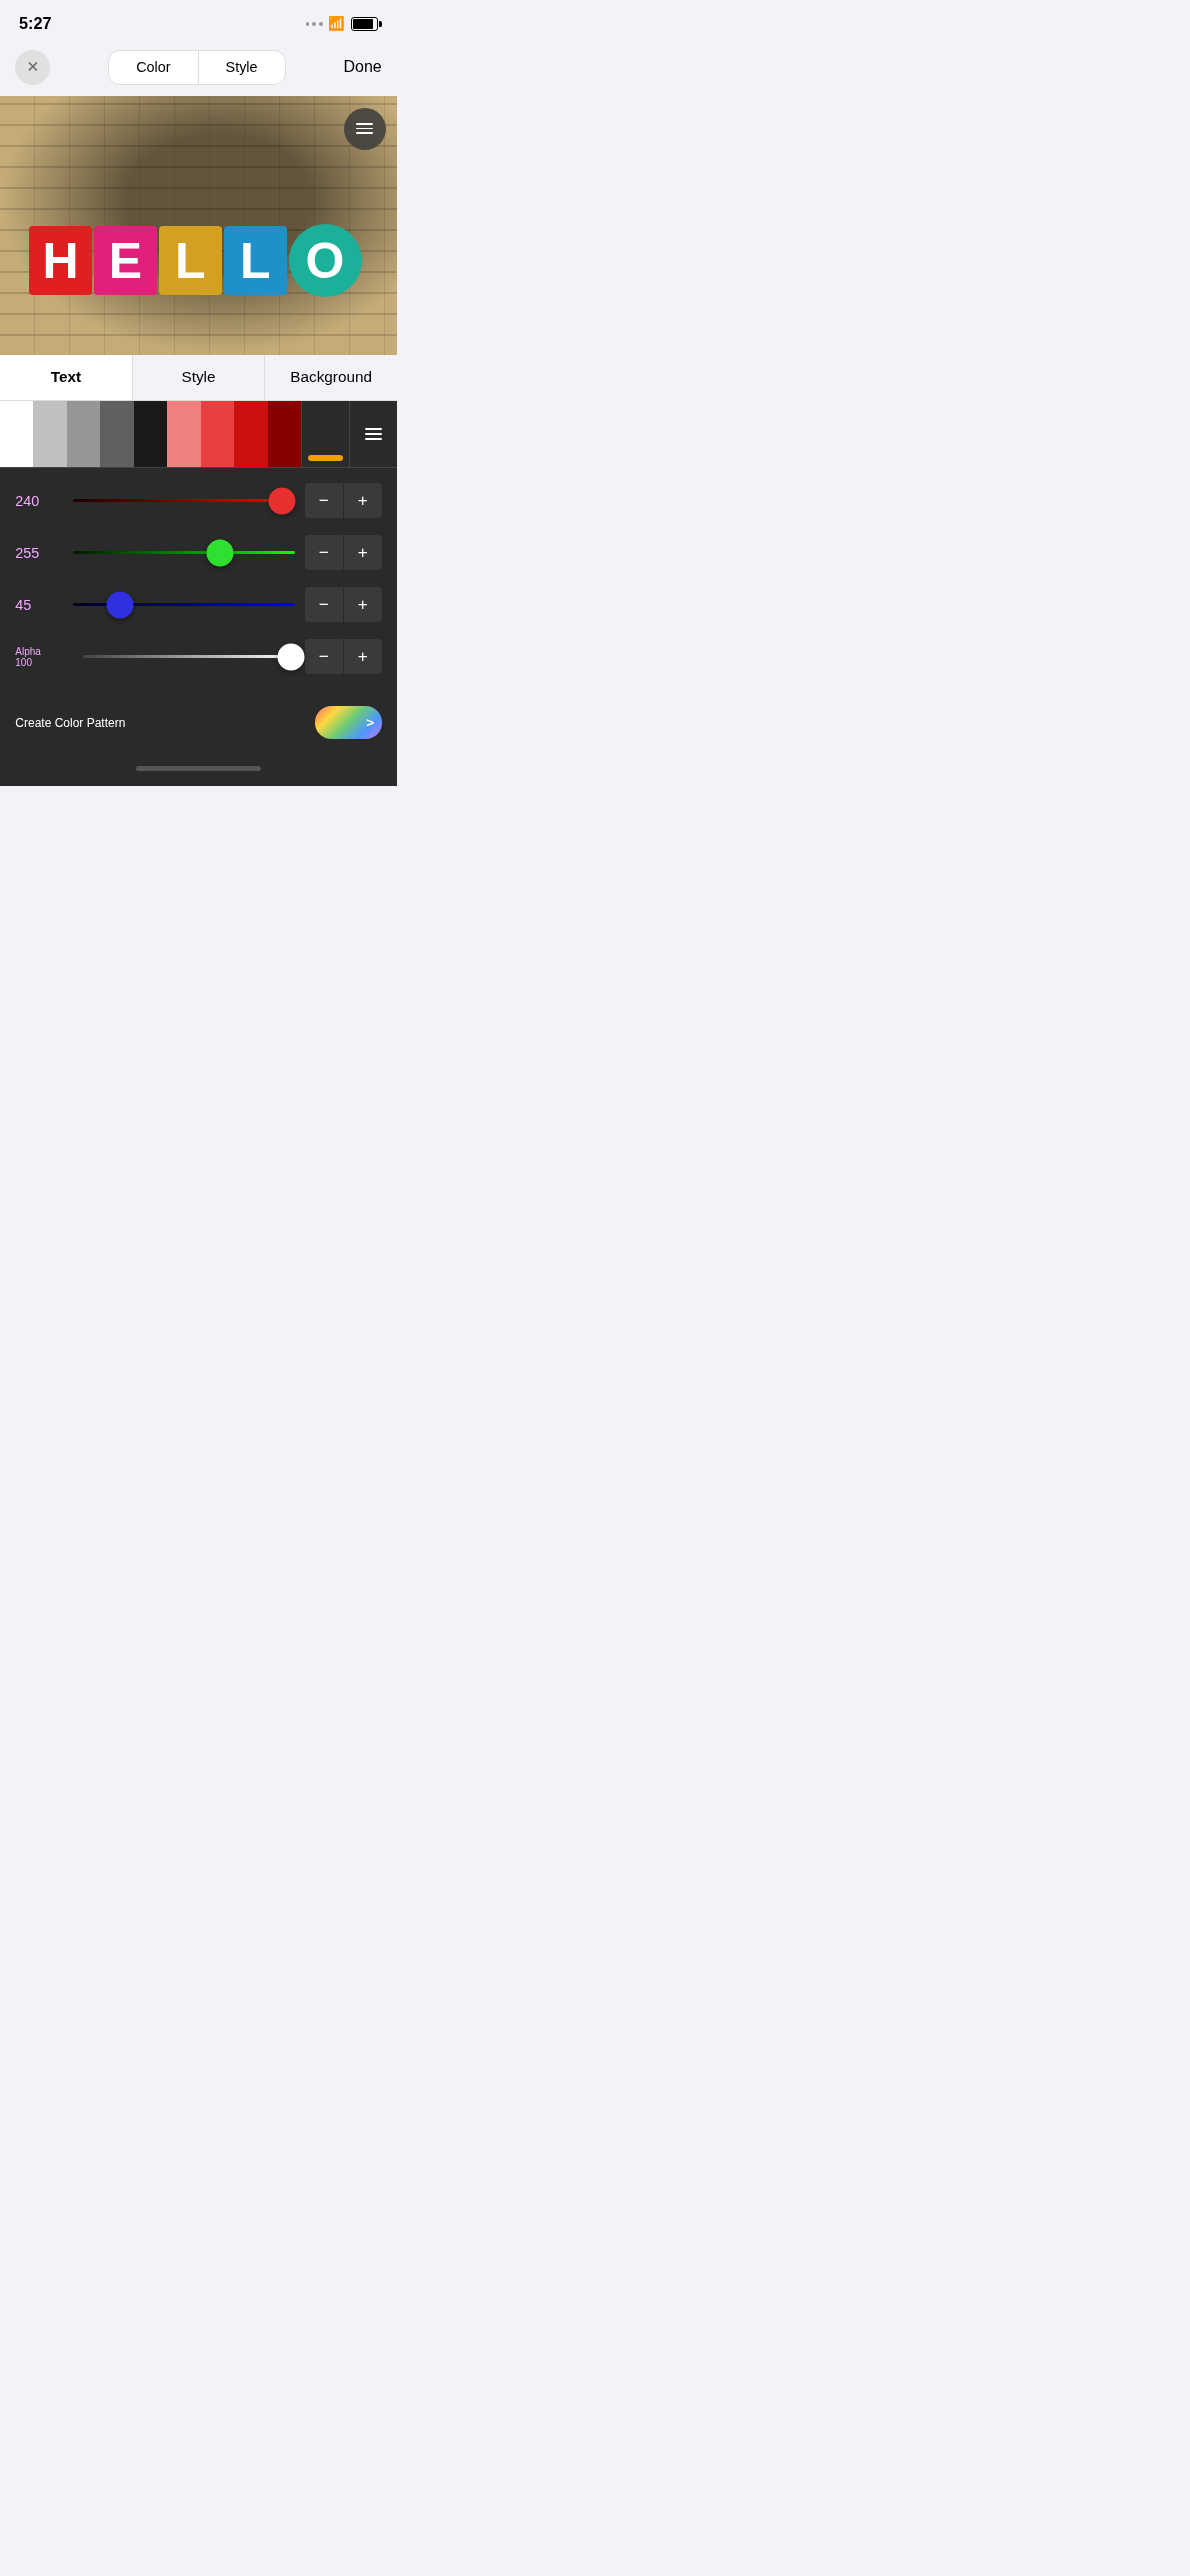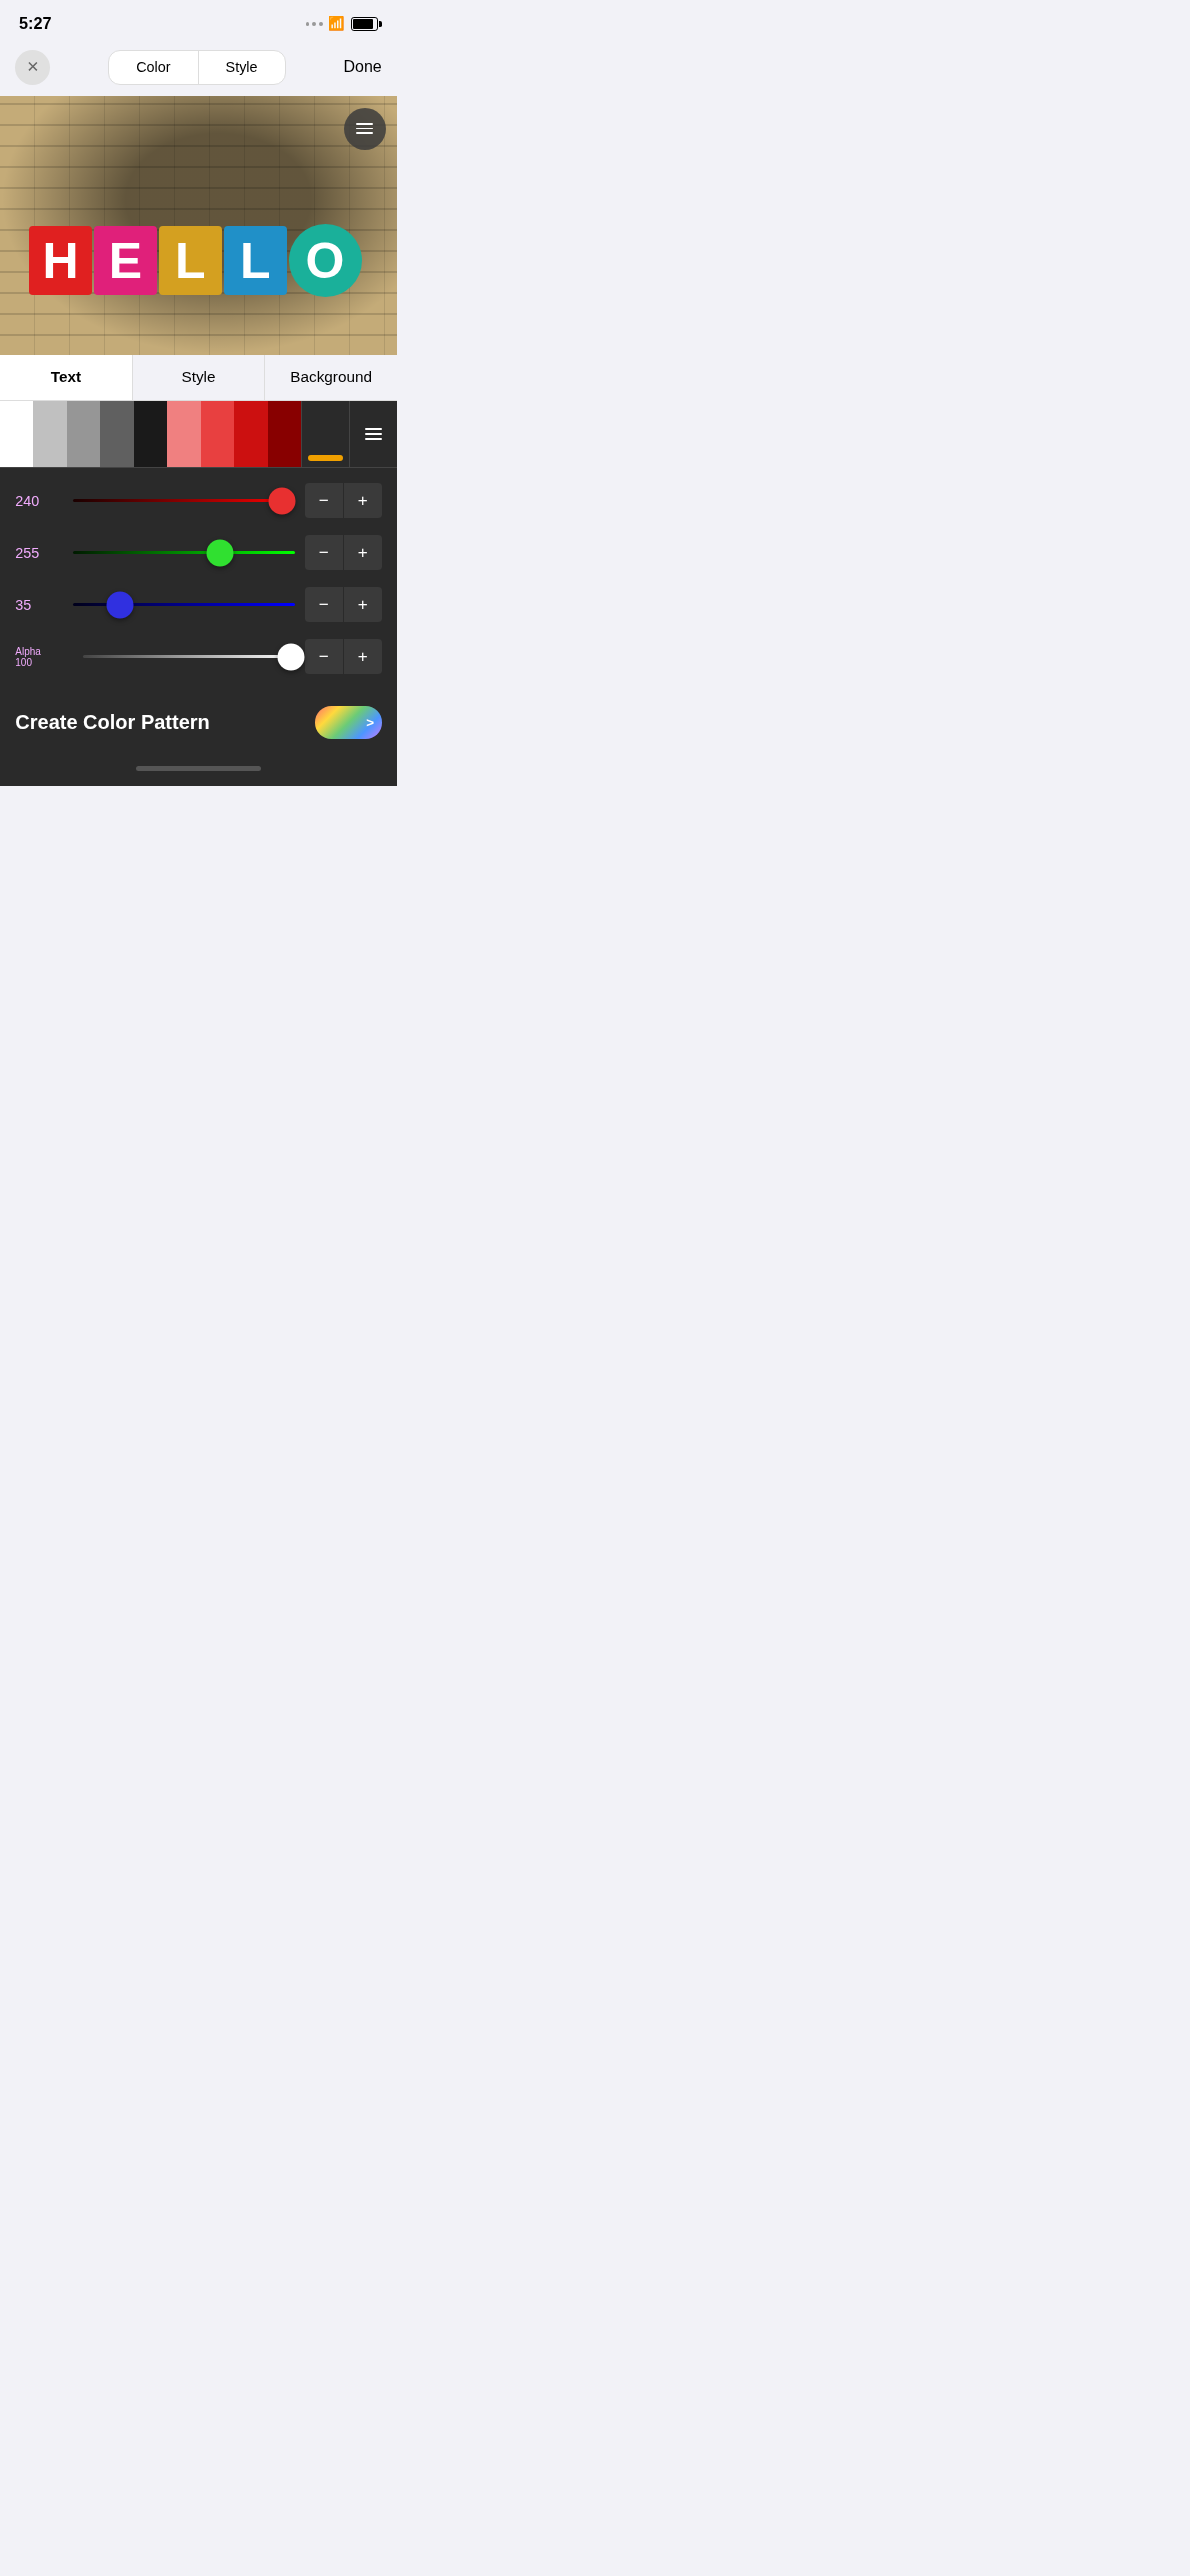--- a/index.html
+++ b/index.html
@@ -315,22 +315,22 @@
 
     
     .color-pattern-row {
       margin: 7.7px 15.3px 19px 15.3px;
       display: flex;
       align-items: center;
       justify-content: space-between;
     }
     .color-pattern-label {
       color: #fff;
-      font-size: 20px;
-      font-weight: 700;
+      font-size: 12px;
+      font-weight: 400;
     }
     .color-pattern-btn {
       width: 67px; height: 33px;
       background: linear-gradient(135deg, #ff6b6b, #ffd93d, #6bcb77, #4d96ff, #c77dff);
       border-radius: 16.3px;
       border: none; cursor: pointer;
       display: flex; align-items: center; justify-content: flex-end;
       padding-right: 7.7px;
     }
     .color-pattern-arrow {
@@ -441,21 +441,21 @@
         <div class="slider-track slider-track-green"></div>
         <div class="slider-thumb slider-thumb-green" style="left: 66%;"></div>
       </div>
       <div class="slider-controls">
         <button class="slider-btn slider-btn-minus">−</button>
         <button class="slider-btn slider-btn-plus">+</button>
       </div>
     </div>
 
     <div class="slider-row">
-      <span class="slider-label">35</span>
+      <span class="slider-label">45</span>
       <div class="slider-track-wrap">
         <div class="slider-track slider-track-blue"></div>
         <div class="slider-thumb slider-thumb-blue" style="left: 21%;"></div>
       </div>
       <div class="slider-controls">
         <button class="slider-btn slider-btn-minus">−</button>
         <button class="slider-btn slider-btn-plus">+</button>
       </div>
     </div>
 

